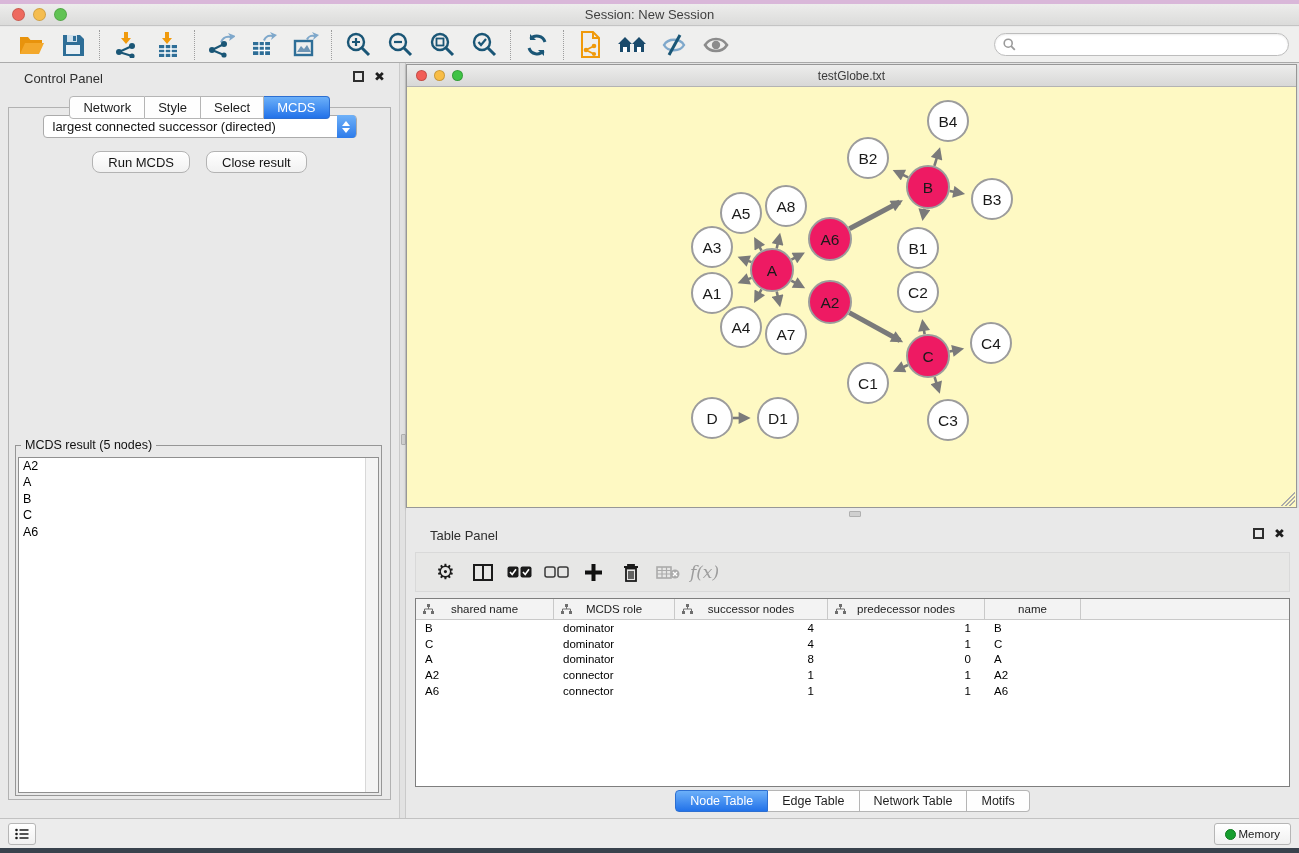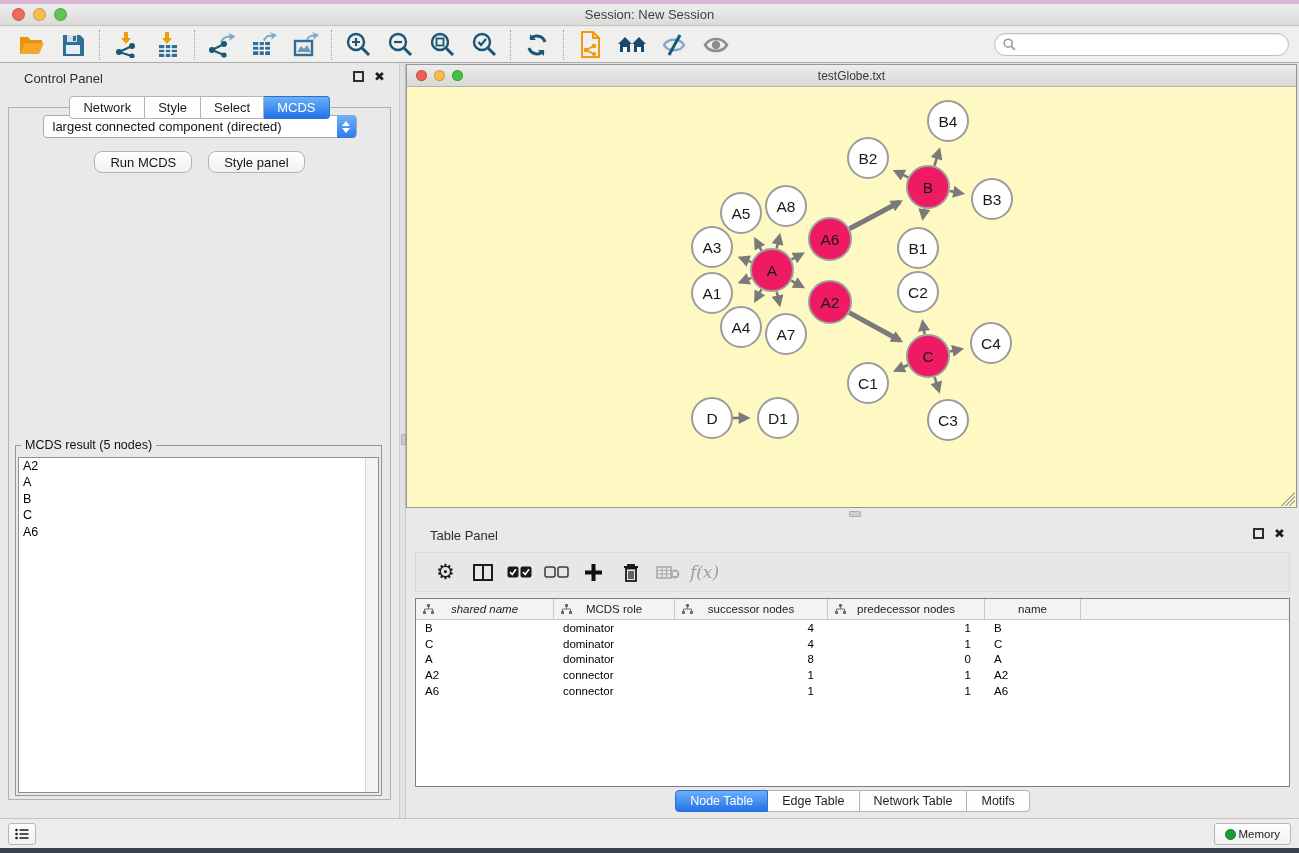--- a/index.html
+++ b/index.html
@@ -289,29 +289,29 @@
         </span>
       </div>
       <div class="seg-row cp-tabs">
           <div class="seg">Network</div>
           <div class="seg">Style</div>
           <div class="seg">Select</div>
           <div class="seg active">MCDS</div>
         </div>
       <div class="cp-content">
         <div class="select-box">
-          <span>largest connected component (directed)</span>
+          <span>largest connected successor (directed)</span>
           <span class="select-stepper">
             <span class="chev-up"></span>
               <span class="chev-down"></span>
           </span>
         </div>
         <div class="btn-row">
           <div class="push-btn">Run MCDS</div>
-          <div class="push-btn">Style panel</div>
+          <div class="push-btn">Close result</div>
         </div>
         <div class="groupbox">
           <span class="groupbox-title">MCDS result (5 nodes)</span>
           <div class="listbox">
             <div class="list-item">A2</div>
               <div class="list-item">A</div>
               <div class="list-item">B</div>
               <div class="list-item">C</div>
               <div class="list-item">A6</div>
               <div class="scrolltrack"></div>
@@ -508,21 +508,21 @@
                 <path d="M17 7l4 4M21 7l-4 4" stroke="#fff" stroke-width="1.4"></path>
               </svg>
           </div>
           <div class="tp-btn">
             <span class="fx-glyph">f(x)</span>
           </div>
         </div>
 
         <div class="data-table">
           <div class="thead">
-              <div class="th" style="width: 138px; font-style: italic;">
+              <div class="th" style="width: 138px;">
                 <svg class="tree-ic" width="11" height="11" viewBox="0 0 11 11">
                   <rect x="4" y="0" width="3" height="3" fill="#6E6E6E"></rect>
                   <rect x="0" y="7" width="3" height="3" fill="#6E6E6E"></rect>
                   <rect x="8" y="7" width="3" height="3" fill="#6E6E6E"></rect>
                   <path d="M5.5 3v2M1.5 7V5h8v2" stroke="#6E6E6E" fill="none"></path>
                 </svg>
                 <span>shared name</span>
               </div>
               <div class="th" style="width: 121px;">
                 <svg class="tree-ic" width="11" height="11" viewBox="0 0 11 11">

